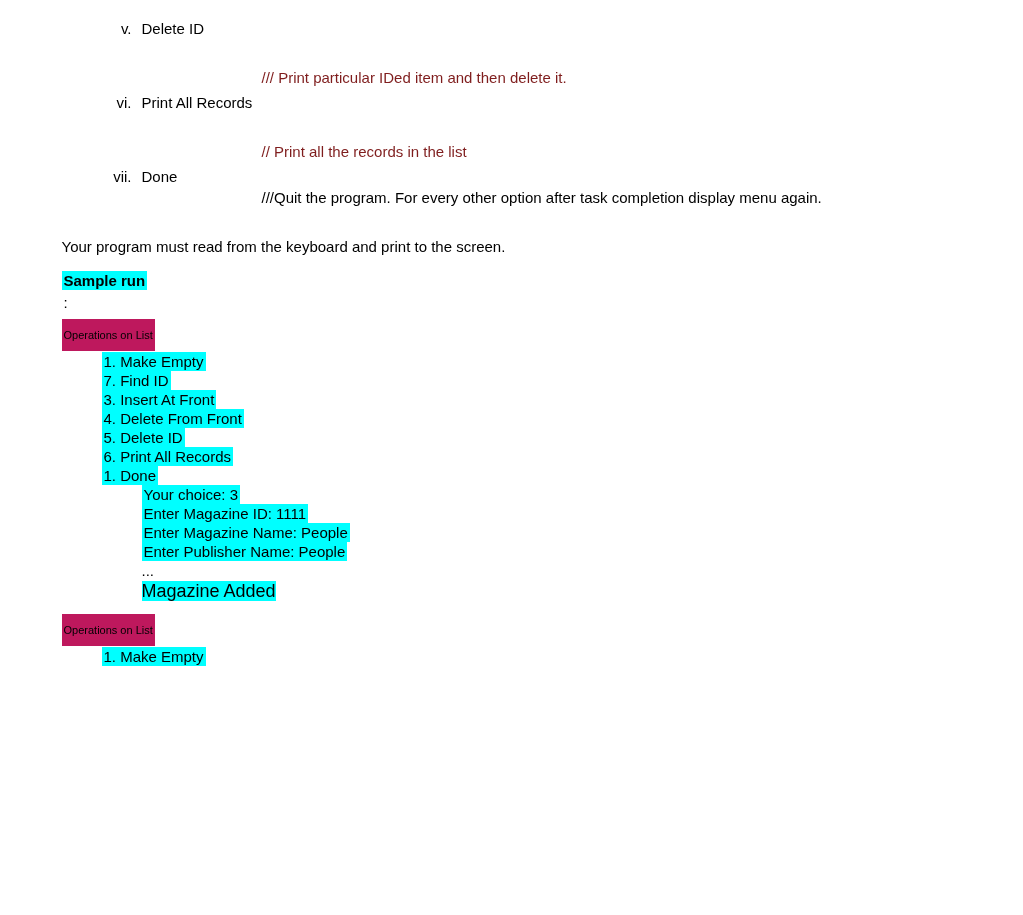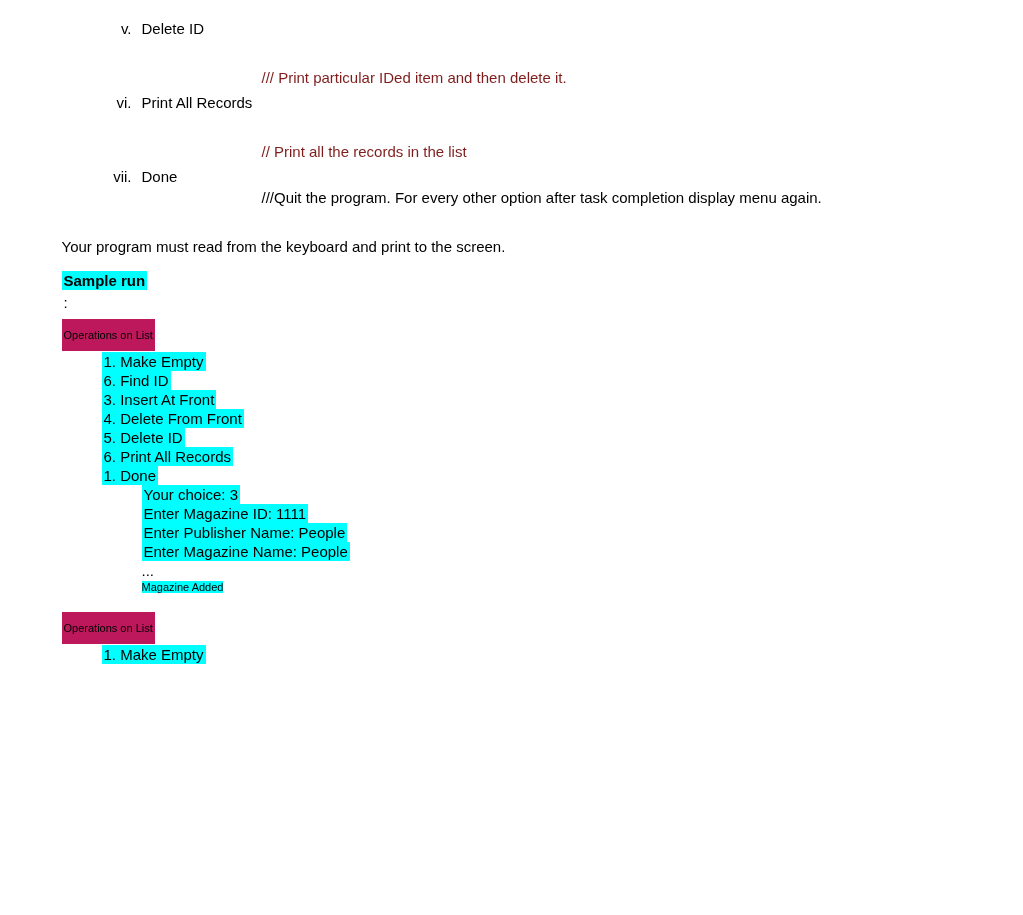--- a/index.html
+++ b/index.html
@@ -112,22 +112,22 @@
       display: block;
       margin-left: 80px;
       margin-top: 2px;
       margin-bottom: 2px;
       font-size: 15px;
     }
 
     .magazine-added-line {
       margin-left: 80px;
       display: block;
-      margin-bottom: 19px;
-      font-size: 11px;
+      margin-bottom: 12px;
+      font-size: 18px;
     }
 
     .second-ops-block {
       margin-top: 2px;
     }
 
   </style>
 </head>
 <body>
 
@@ -159,21 +159,21 @@
   </div>
 
   <div class="menu-block">
     <div>
       <span class="menu-header">Operations on List</span>
     </div>
     <div class="menu-item">
       <span class="highlight">1.  Make Empty</span>
     </div>
     <div class="menu-item">
-      <span class="highlight">6.  Find ID</span>
+      <span class="highlight">7.  Find ID</span>
     </div>
     <div class="menu-item">
       <span class="highlight">3.  Insert At Front</span>
     </div>
     <div class="menu-item">
       <span class="highlight">4.  Delete From Front</span>
     </div>
     <div class="menu-item">
       <span class="highlight">5.  Delete ID</span>
     </div>
@@ -185,24 +185,24 @@
     </div>
 
     <div class="interaction-block">
       <span class="interaction-line">
         <span class="highlight">Your choice:  3</span>
       </span>
       <span class="interaction-line">
         <span class="highlight">Enter Magazine ID: 1111</span>
       </span>
       <span class="interaction-line">
+        <span class="highlight">Enter Magazine Name: People</span>
+      </span>
+      <span class="interaction-line">
         <span class="highlight">Enter Publisher Name:  People</span>
-      </span>
-      <span class="interaction-line">
-        <span class="highlight">Enter Magazine Name: People</span>
       </span>
     </div>
 
     <span class="dots-line">...</span>
 
     <span class="magazine-added-line">
       <span class="highlight">Magazine Added</span>
     </span>
 
     <div class="second-ops-block">

